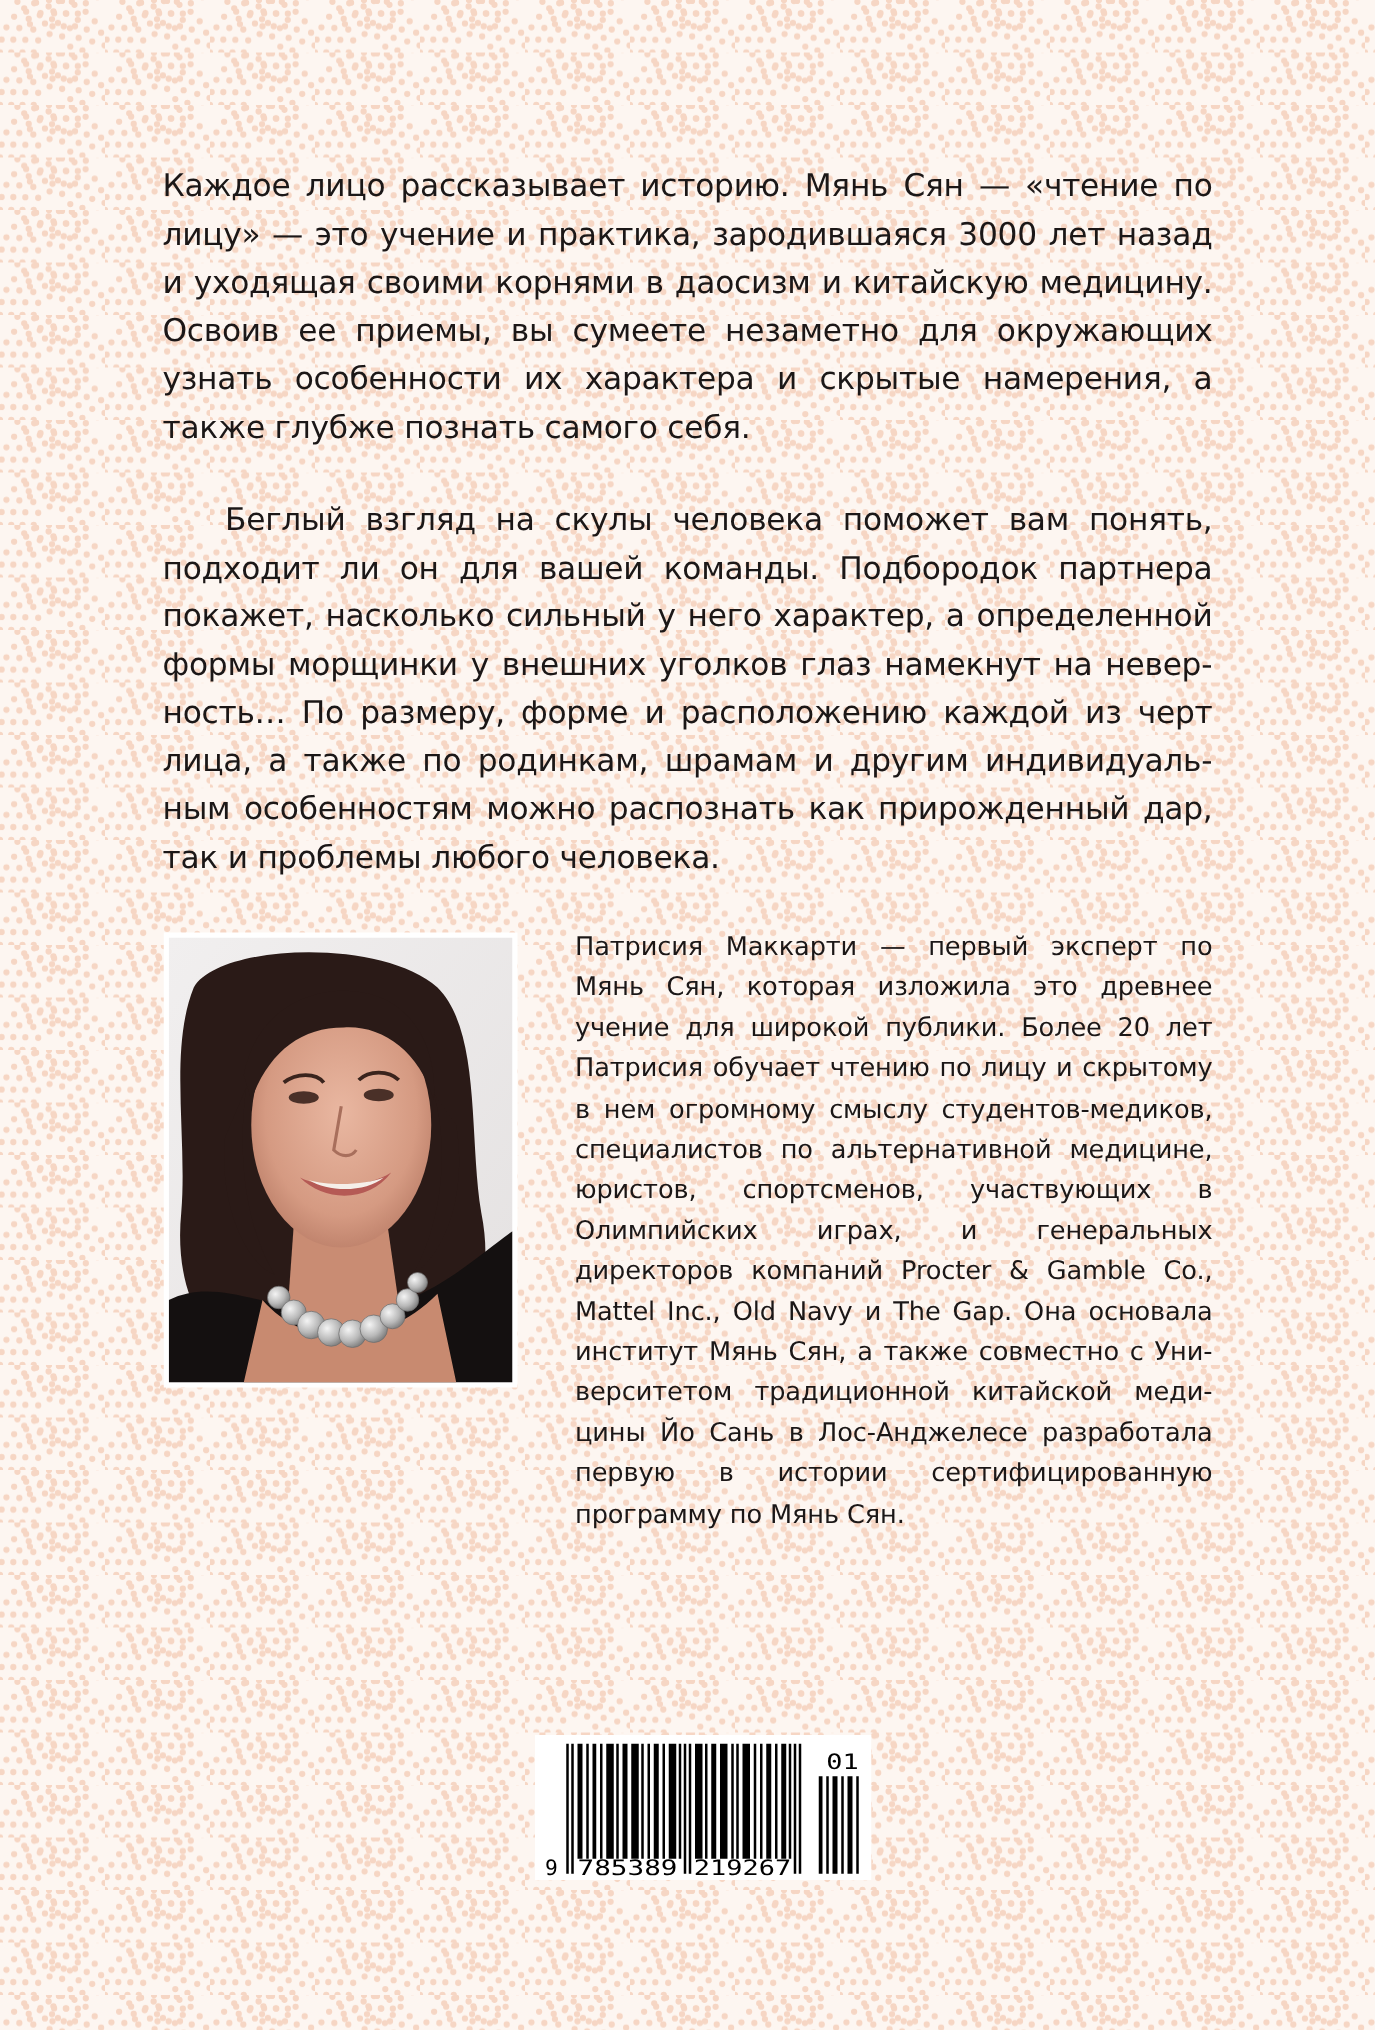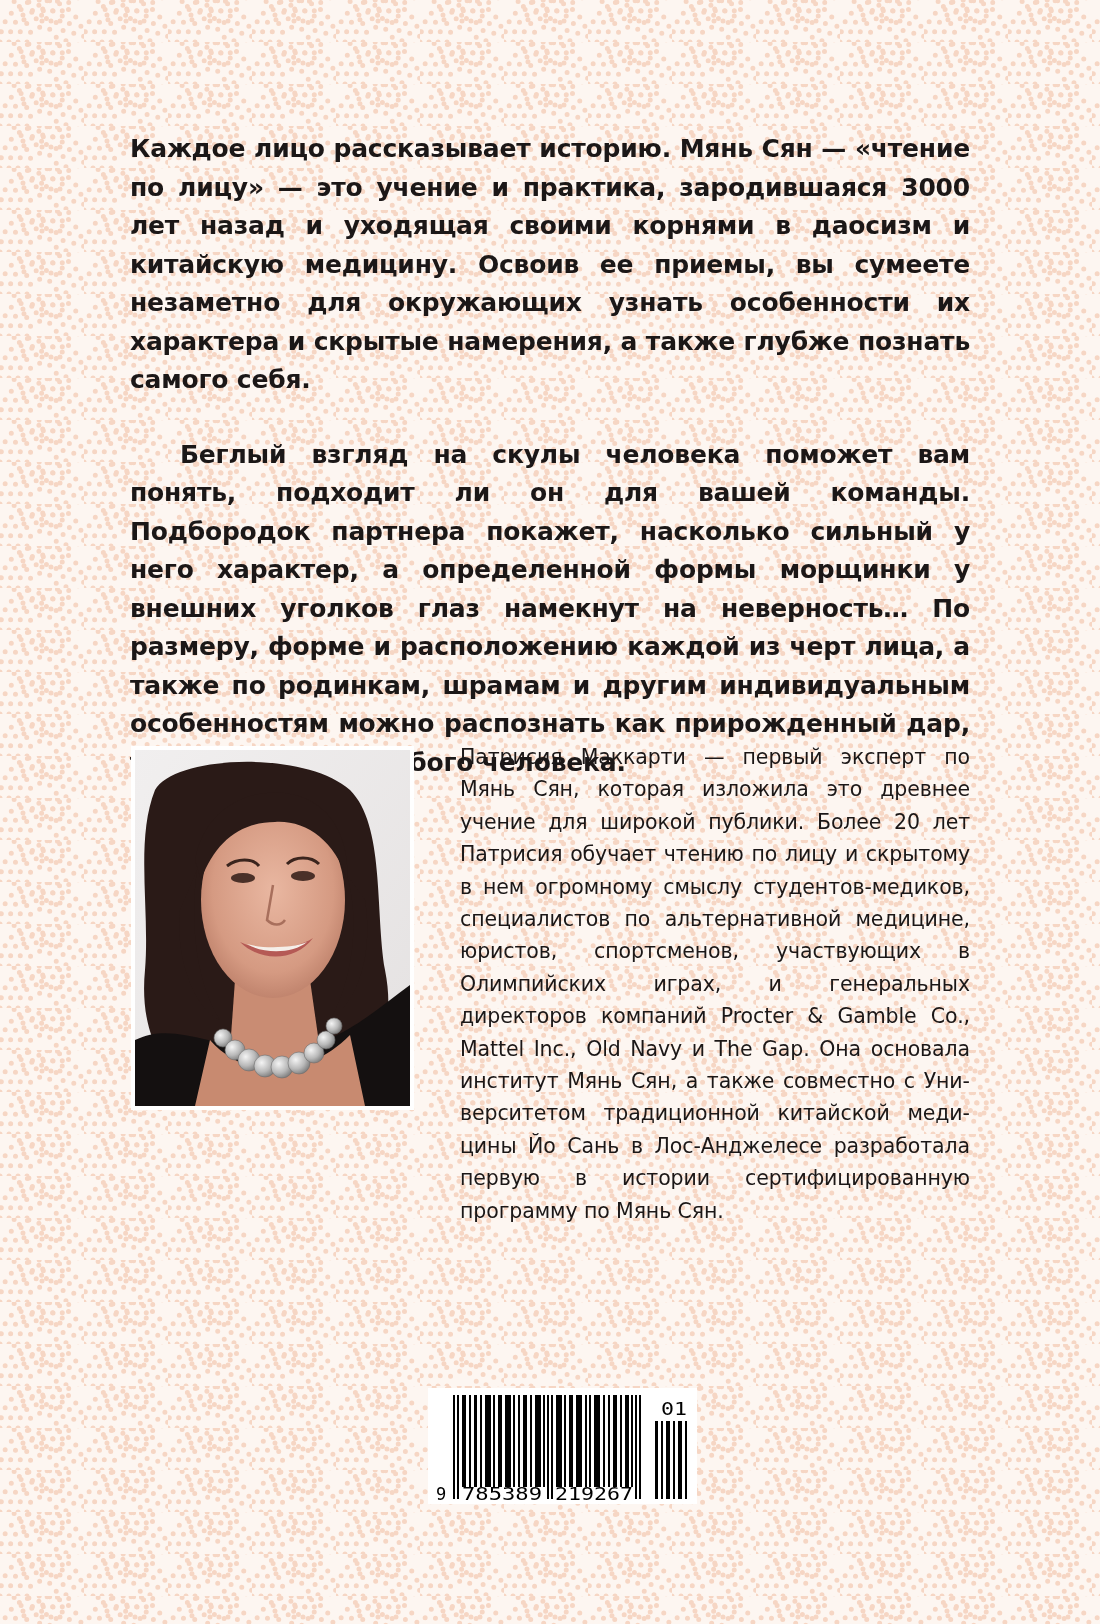--- a/index.html
+++ b/index.html
@@ -34,21 +34,20 @@
       width: 840px;
     }
     .intro p {
       margin: 0;
       font-size: 25px;
       line-height: 38.5px;
       text-align: justify;
       letter-spacing: -0.2px;
       word-spacing: 0px;
       hyphens: manual;
-      font-weight: bold;
     }
     .intro p.indent {
       text-indent: 50px;
       margin-top: 36px;
     }
     .photo-frame {
       position: absolute;
       left: 131px;
       top: 746px;
       width: 283px;

